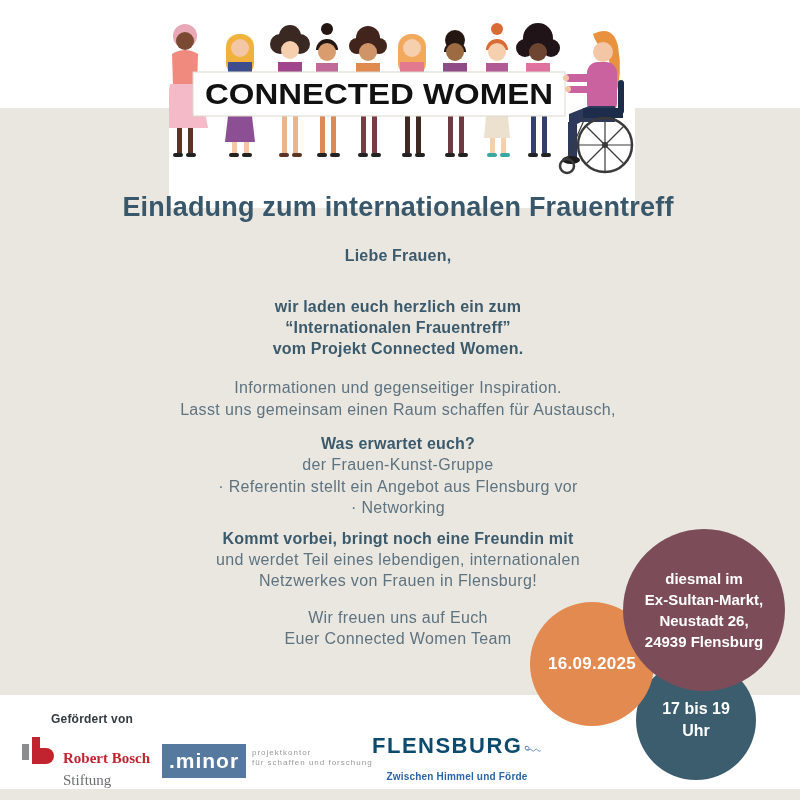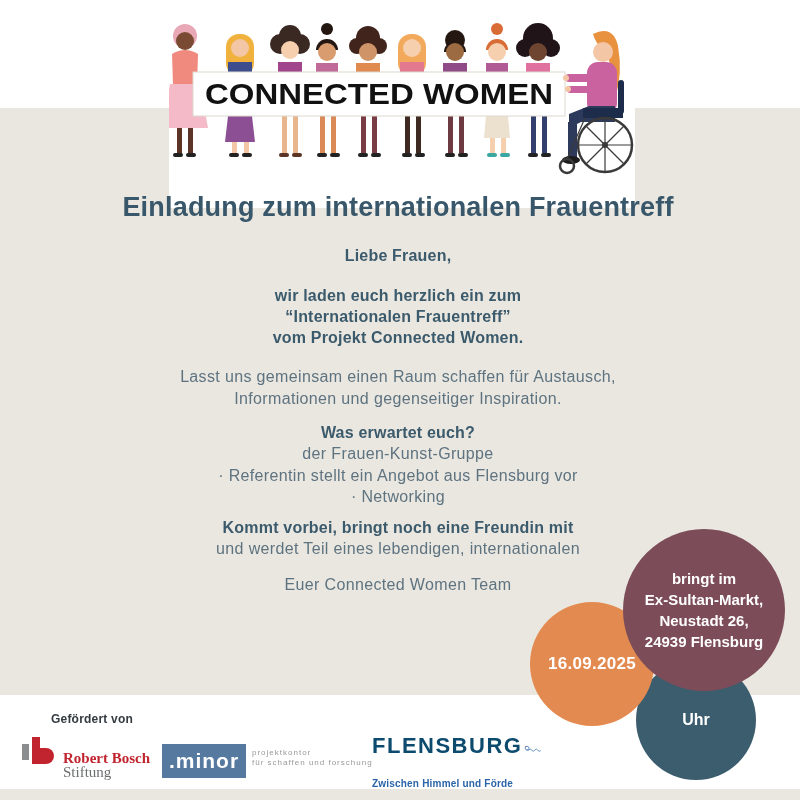--- a/index.html
+++ b/index.html
@@ -9,21 +9,21 @@
   
   .top-strip{position:absolute;left:0;top:0;width:800px;height:108px;background:#ffffff;}
   .banner{position:absolute;left:169px;top:0;width:466px;height:208px;background:#ffffff;}
   .banner svg{display:block;}
 
   
   .content{position:absolute;left:80px;top:192px;width:636px;text-align:center;}
   .title{font-size:27px;font-weight:bold;color:#39576a;letter-spacing:.2px;margin:0 0 22px 0;}
   .bold-line{font-size:16px;font-weight:bold;color:#3b5a6c;line-height:21px;letter-spacing:.2px;}
   .reg-line{font-size:16px;color:#5e7380;line-height:21.5px;letter-spacing:.35px;}
-  .salutation{margin-bottom:19px;}
+  .salutation{margin-bottom:30px;}
   .sp18{height:18px;}  .sp13{height:13px;}  .sp9{height:9px;}  .sp15{height:15px;}
 
   
   .circle{position:absolute;border-radius:50%;color:#ffffff;text-align:center;z-index:5;}
   .circle-time{left:636px;top:660px;width:120px;height:120px;background:#3b5d6e;z-index:4;
                display:flex;flex-direction:column;justify-content:center;}
   .circle-date{left:530px;top:602px;width:124px;height:124px;background:#e38a50;z-index:5;
                display:flex;align-items:center;justify-content:center;}
   .circle-loc{left:623px;top:529px;width:162px;height:162px;background:#7c4d59;z-index:6;
               padding-top:0;box-sizing:border-box;display:flex;flex-direction:column;justify-content:center;}
@@ -34,29 +34,29 @@
   
   .footer{position:absolute;left:0;top:695px;width:800px;height:94px;background:#ffffff;z-index:3;}
   .funded{position:absolute;left:22px;top:17px;font-size:12px;font-weight:bold;color:#333a40;letter-spacing:.2px;margin-left:29px;}
   .bosch{position:absolute;left:22px;top:40px;display:flex;align-items:flex-start;}
   .rb-mark{position:relative;width:34px;height:30px;margin-right:7px;margin-top:2px;}
   .rb-g1{position:absolute;left:0;top:7px;width:7px;height:16px;background:#8a8c8e;}
   .rb-r1{position:absolute;left:10px;top:0;width:8px;height:27px;background:#c1242e;}
   .rb-r2{position:absolute;left:18px;top:11px;width:14px;height:16px;background:#c1242e;border-radius:0 14px 14px 0;}
   .bosch-text{font-family:"Liberation Serif",serif;line-height:14px;padding-top:16px;}
   .bosch-name{color:#c1242e;font-weight:bold;font-size:15px;}
-  .bosch-sub{color:#6d6e70;font-size:15px;}
+  .bosch-sub{color:#6d6e70;font-size:15px;margin-top:8px;}
   .minor{position:absolute;left:162px;top:49px;display:flex;align-items:flex-start;}
   .minor-box{width:84px;height:34px;background:#56799f;color:#ffffff;font-weight:bold;font-size:21px;
              letter-spacing:1px;display:flex;align-items:center;justify-content:center;}
   .minor-tag{margin-left:6px;padding-top:4px;font-size:8px;color:#9a9a9a;letter-spacing:1px;line-height:10px;}
   .flensburg{position:absolute;left:372px;top:38px;width:170px;}
   .flens-row{display:flex;align-items:flex-end;}
   .flens-name{font-size:22px;color:#0c4a6e;letter-spacing:1.5px;font-weight:bold;}
-  .flens-sub-de{font-size:10px;font-weight:bold;color:#2a64a8;margin-top:19px;letter-spacing:.2px;}
+  .flens-sub-de{font-size:10px;font-weight:bold;color:#2a64a8;text-align:center;margin-top:12px;letter-spacing:.2px;}
   .flens-sub-dk{font-size:13px;color:#d2403c;text-align:left;font-style:italic;margin-top:9px;}
   .bottom-strip{position:absolute;left:0;top:789px;width:800px;height:11px;background:#eae7e0;z-index:7;}
 </style>
 </head>
 <body>
 
 <div class="page">
 
   <div class="top-strip"></div>
 
@@ -197,42 +197,45 @@
     </svg>
   </div>
 
   <div class="content">
     <h1 class="title">Einladung zum internationalen Frauentreff</h1>
     <div class="bold-line salutation">Liebe Frauen,</div>
     <div class="bold-line">wir laden euch herzlich ein zum</div>
     <div class="bold-line">“Internationalen Frauentreff”</div>
     <div class="bold-line">vom Projekt Connected Women.</div>
     <div class="sp18"></div>
+    <div class="reg-line">Informationen und gegenseitiger Inspiration.</div>
     <div class="reg-line">Lasst uns gemeinsam einen Raum schaffen für Austausch,</div>
-    <div class="reg-line">Informationen und gegenseitiger Inspiration.</div>
     <div class="sp13"></div>
     <div class="bold-line">Was erwartet euch?</div>
     <div class="reg-line">der Frauen-Kunst-Gruppe</div>
     <div class="reg-line">· Referentin stellt ein Angebot aus Flensburg vor</div>
     <div class="reg-line">· Networking</div>
     <div class="sp9"></div>
     <div class="bold-line">Kommt vorbei, bringt noch eine Freundin mit</div>
     <div class="reg-line">und werdet Teil eines lebendigen, internationalen</div>
+    <div class="reg-line">Netzwerkes von Frauen in Flensburg!</div>
     <div class="sp15"></div>
+    <div class="reg-line">Wir freuen uns auf Euch</div>
     <div class="reg-line">Euer Connected Women Team</div>
   </div>
 
   <div class="circle circle-time">
+    <div class="line">17 bis 19</div>
     <div class="line">Uhr</div>
   </div>
   <div class="circle circle-date">
     <div class="line">16.09.2025</div>
   </div>
   <div class="circle circle-loc">
-    <div class="line">bringt im</div>
+    <div class="line">diesmal im</div>
     <div class="line">Ex-Sultan-Markt,</div>
     <div class="line">Neustadt 26,</div>
     <div class="line">24939 Flensburg</div>
   </div>
 
   <div class="footer">
     <div class="funded">Gefördert von</div>
 
     <div class="bosch">
       <div class="rb-mark">

